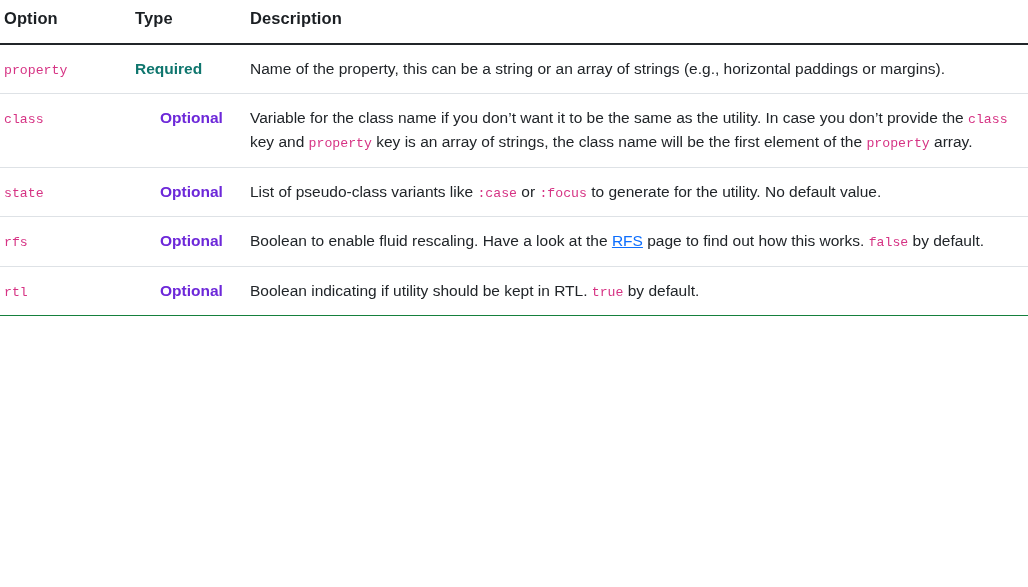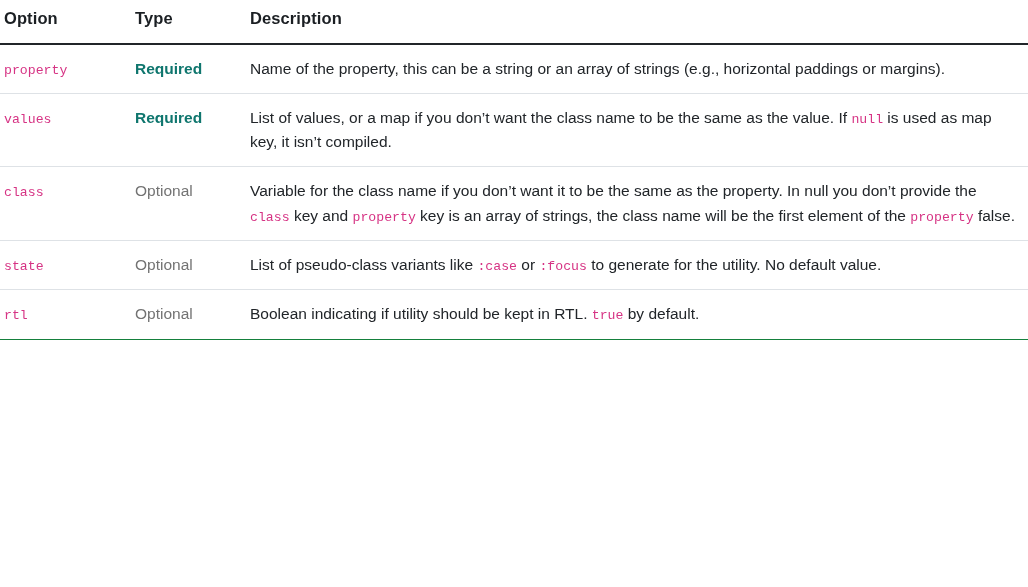--- a/index.html
+++ b/index.html
@@ -60,22 +60,23 @@
     color: #d63384;
     font-size: 13.2px;
     word-wrap: break-word;
   }
 
   .type-required {
     font-weight: 700;
     color: #0f766e;
   }
   .type-optional {
-    font-weight: 400;
-    color: #737373;
+    font-weight: 700;
+    color: #6d28d9;
+    margin-left: 25px;
   }
 
   .desc {
     color: #212529;
   }
 
   a.doc-link {
     color: #0d6efd;
     text-decoration: underline;
   }
@@ -97,33 +98,33 @@
         <th class="th-desc">Description</th>
       </tr>
     </thead>
     <tbody>
         <tr>
           <td class="cell-option"><code>property</code></td>
           <td><span class="type-required">Required</span></td>
           <td class="desc"><span>Name of the property, this can be a string or an array of strings (e.g., horizontal paddings or margins).</span></td>
         </tr>
         <tr>
-          <td class="cell-option"><code>values</code></td>
-          <td><span class="type-required">Required</span></td>
-          <td class="desc"><span>List of values, or a map if you don’t want the class name to be the same as the value. If </span><code>null</code><span> is used as map key, it isn’t compiled.</span></td>
-        </tr>
-        <tr>
           <td class="cell-option"><code>class</code></td>
           <td><span class="type-optional">Optional</span></td>
-          <td class="desc"><span>Variable for the class name if you don’t want it to be the same as the property. In null you don’t provide the </span><code>class</code><span> key and </span><code>property</code><span> key is an array of strings, the class name will be the first element of the </span><code>property</code><span> false.</span></td>
+          <td class="desc"><span>Variable for the class name if you don’t want it to be the same as the utility. In case you don’t provide the </span><code>class</code><span> key and </span><code>property</code><span> key is an array of strings, the class name will be the first element of the </span><code>property</code><span> array.</span></td>
         </tr>
         <tr>
           <td class="cell-option"><code>state</code></td>
           <td><span class="type-optional">Optional</span></td>
           <td class="desc"><span>List of pseudo-class variants like </span><code>:case</code><span> or </span><code>:focus</code><span> to generate for the utility. No default value.</span></td>
+        </tr>
+        <tr>
+          <td class="cell-option"><code>rfs</code></td>
+          <td><span class="type-optional">Optional</span></td>
+          <td class="desc"><span>Boolean to enable fluid rescaling. Have a look at the </span><a class="doc-link" href="#">RFS</a><span> page to find out how this works. </span><code>false</code><span> by default.</span></td>
         </tr>
         <tr>
           <td class="cell-option"><code>rtl</code></td>
           <td><span class="type-optional">Optional</span></td>
           <td class="desc"><span>Boolean indicating if utility should be kept in RTL. </span><code>true</code><span> by default.</span></td>
         </tr>
       </tbody>
   </table>
 </div>
 

